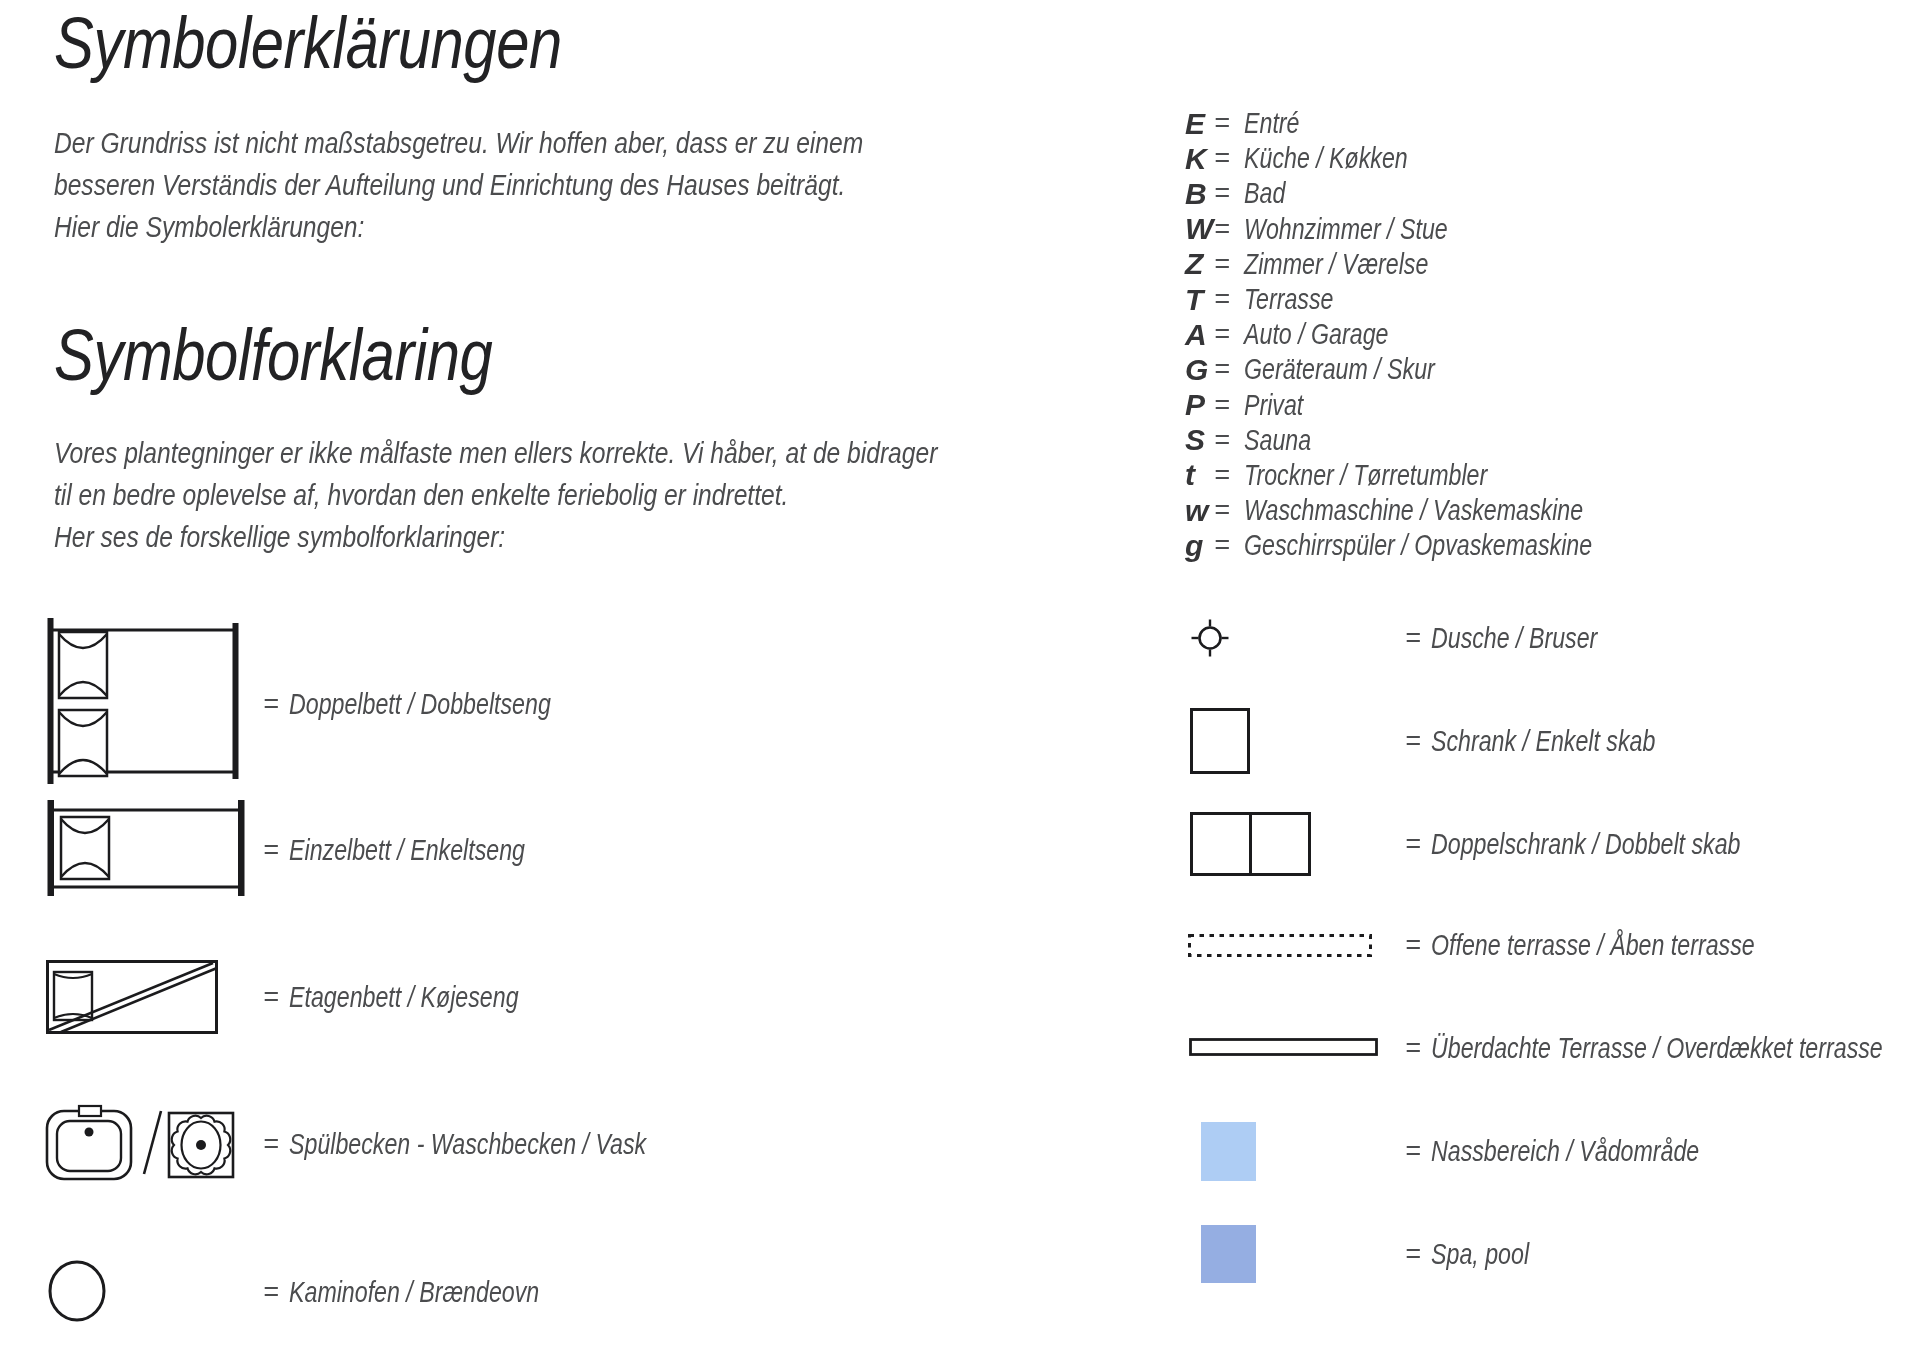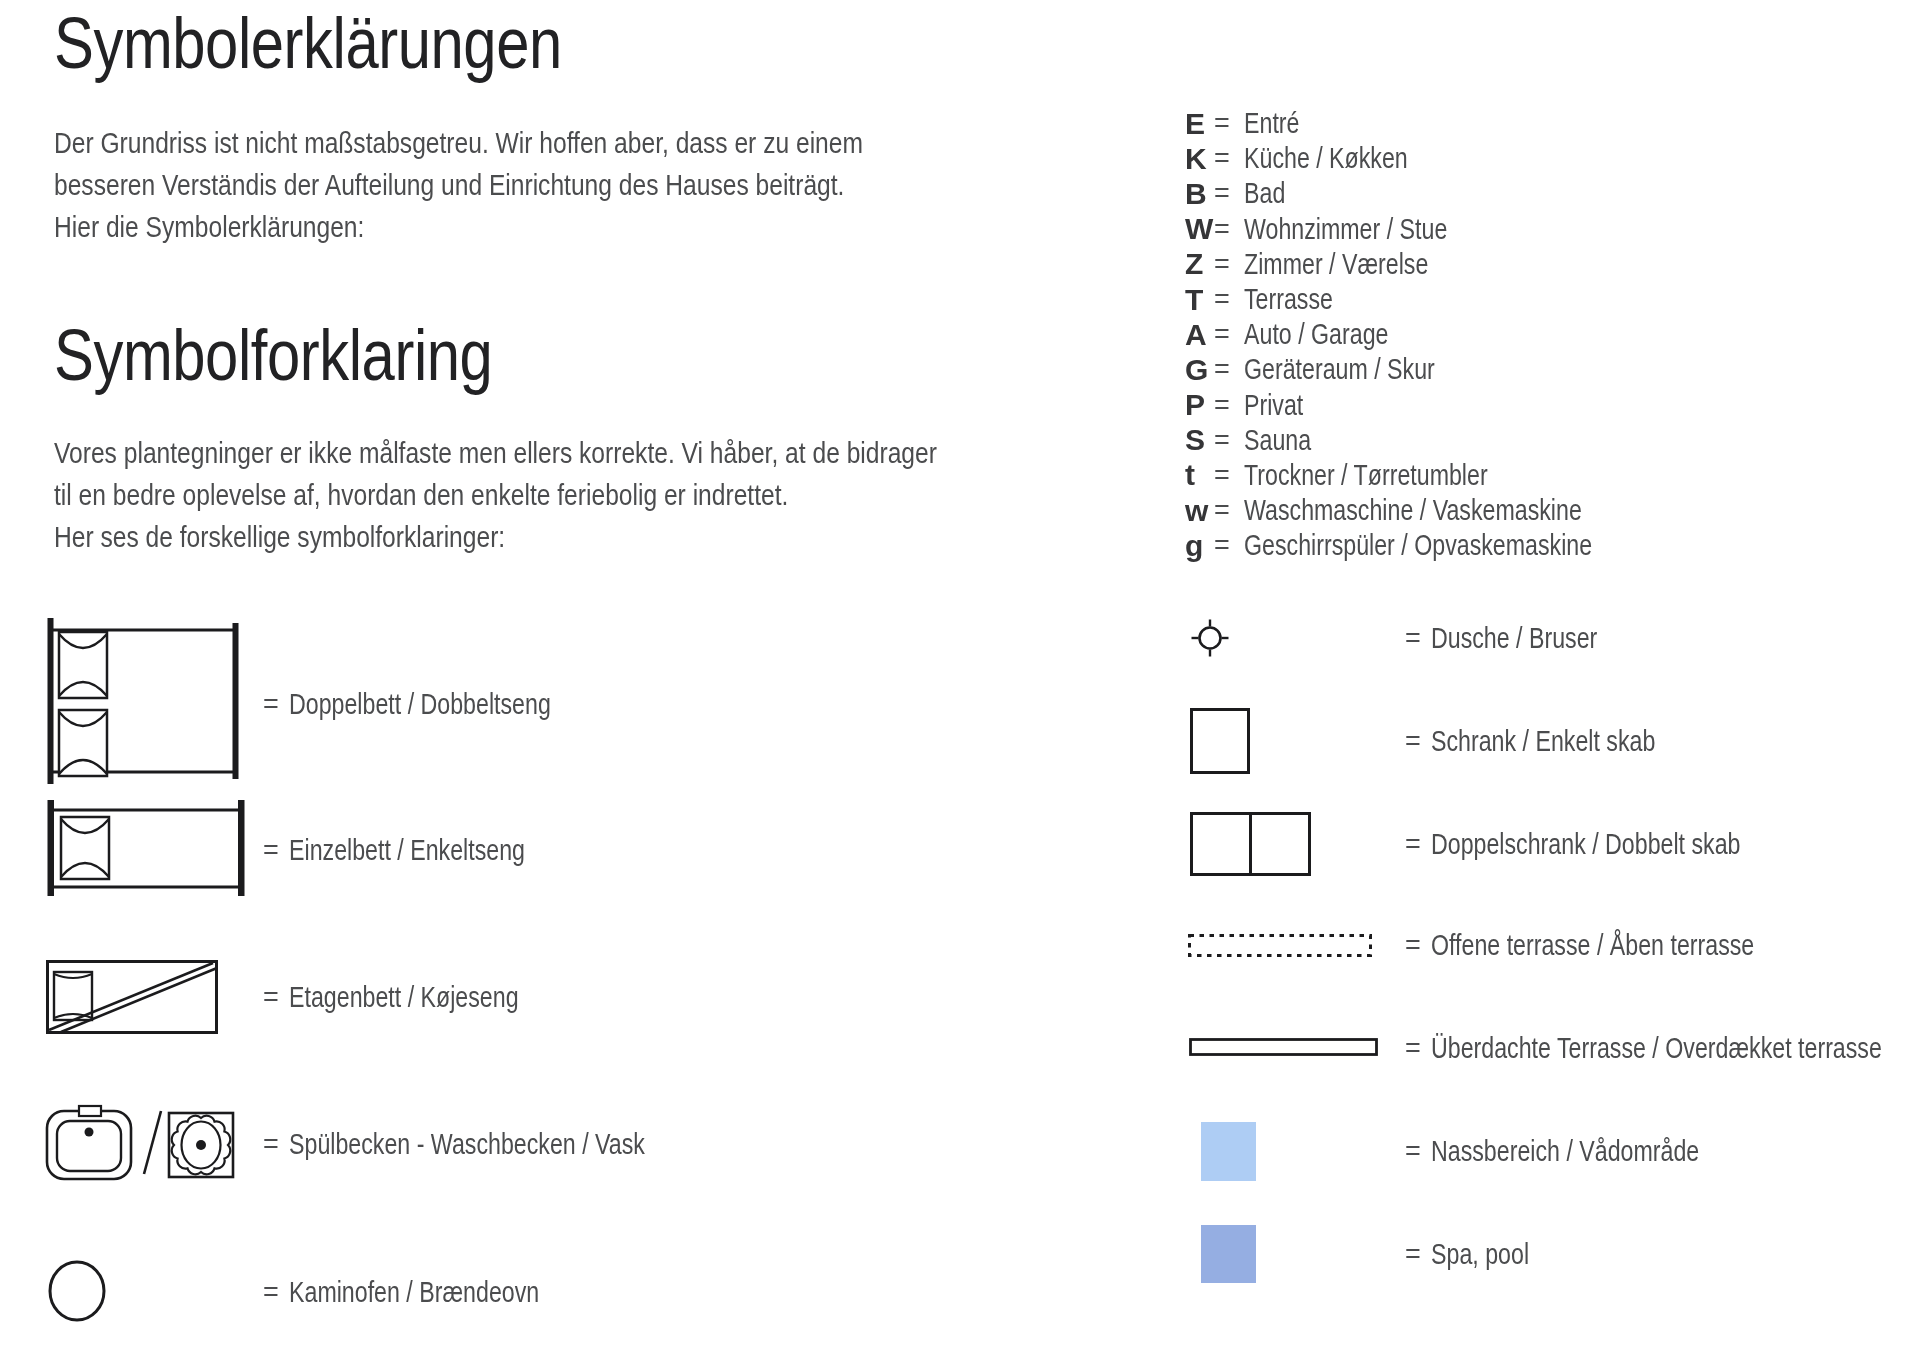--- a/index.html
+++ b/index.html
@@ -1,18 +1,18 @@
 <!DOCTYPE html>
 <html><head>
 <meta charset="utf-8">
 <style>
   html,body{margin:0;padding:0;background:#fff;}
   .page{
     position:relative;width:1920px;height:1357px;background:#ffffff;
-    font-family:"Liberation Sans",sans-serif;color:#4b4c4e;overflow:hidden;
+    font-family:"Liberation Sans",sans-serif;color:#4b4c4e;overflow:hidden;font-style:italic;
   }
   .abs{position:absolute;}
   .title{
     font-size:72px;font-weight:400;color:#222224;line-height:1.05;
     transform:scaleX(.83);transform-origin:0 0;white-space:nowrap;letter-spacing:-.5px;
   }
   .intro{
     font-size:30px;line-height:42px;color:#4b4c4e;white-space:pre-line;
     transform:scaleX(.82);transform-origin:0 0;
   }

